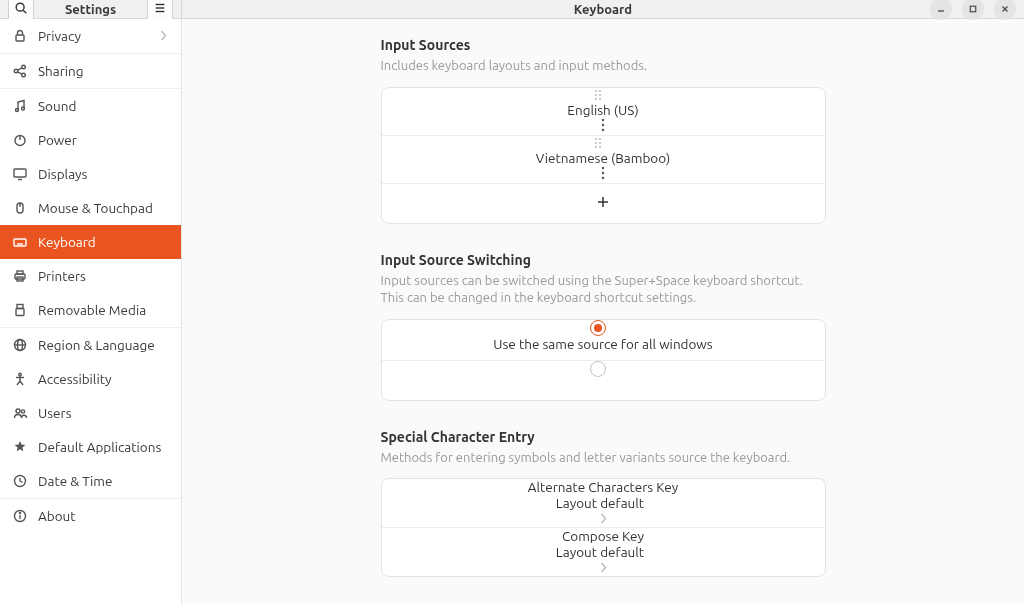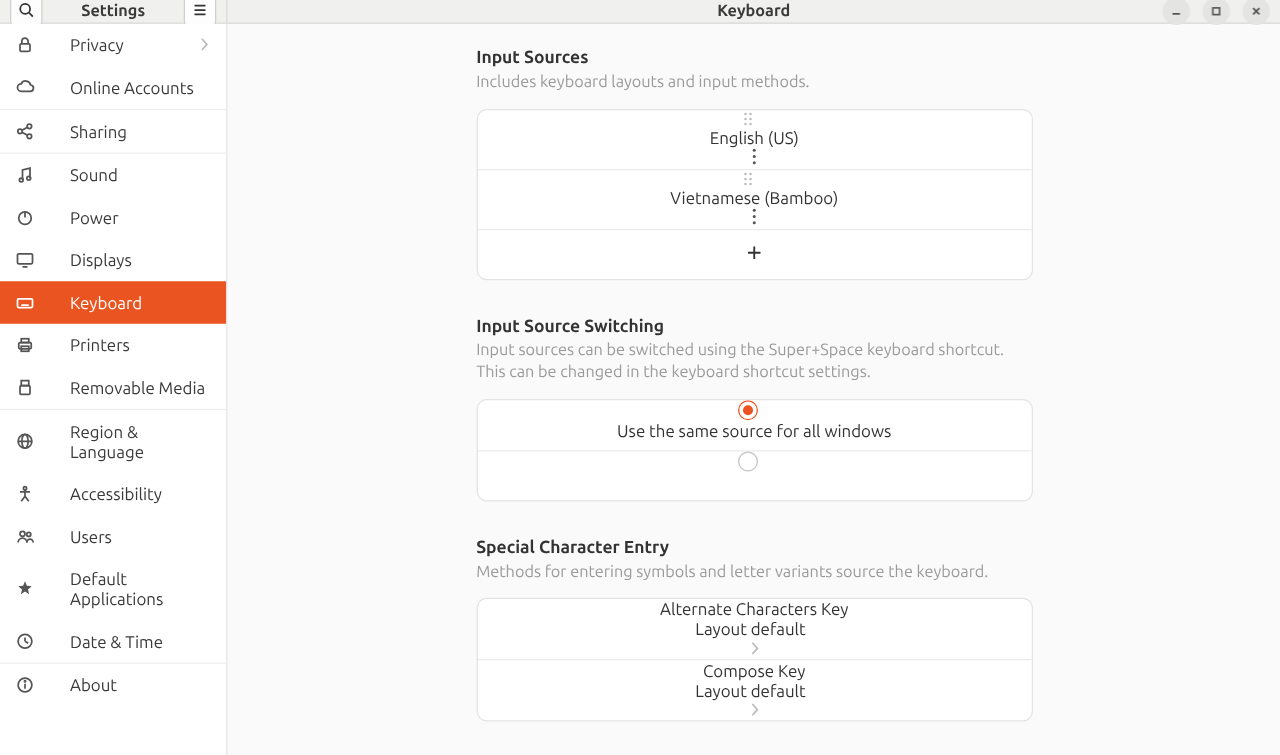--- a/index.html
+++ b/index.html
@@ -89,26 +89,26 @@
     }
     .sidebar {
       width: 182px;
       background: #fff;
       border-right: 1px solid #e3e3e2;
       overflow-y: auto;
     }
     .sidebar-group { border-bottom: 1px solid #eee; }
     .sidebar-item {
       display: flex;
-      align-items: center;
+      align-items: flex-end;
       padding: 9px 14px 9px 12px;
       cursor: pointer;
       color: #3a3a3a;
       font-size: 13.5px;
-      gap: 28px;
+      gap: 10px;
     }
     .sidebar-item .icon {
       width: 16px;
       height: 16px;
       display: flex;
       align-items: center;
       justify-content: center;
       color: #555;
     }
     .sidebar-item .icon svg { width: 16px; height: 16px; }
@@ -270,28 +270,20 @@
                 <path d="M5.5 7V5a2.5 2.5 0 015 0v2"></path>
               </svg>
           </span>
           <span>Privacy</span>
           <span class="chevron">
             <svg viewBox="0 0 7 11" width="7" height="11" fill="none" stroke="currentColor" stroke-width="1.4">
                 <polyline points="1.5,1 5.5,5.5 1.5,10"></polyline>
               </svg>
           </span>
         </div>
-        <div class="sidebar-item">
-          <span class="icon">
-            <svg viewBox="0 0 16 16" fill="none" stroke="currentColor" stroke-width="1.4">
-                <path d="M5 11a3 3 0 010-6 4 4 0 017.5 1A2.5 2.5 0 0112 11H5z"></path>
-              </svg>
-          </span>
-          <span>Online Accounts</span>
-        </div>
       </div>
       <div class="sidebar-group">
         <div class="sidebar-item">
           <span class="icon">
             <svg viewBox="0 0 16 16" fill="none" stroke="currentColor" stroke-width="1.4">
                 <circle cx="4" cy="8" r="1.8"></circle>
                 <circle cx="11.5" cy="4" r="1.8"></circle>
                 <circle cx="11.5" cy="12" r="1.8"></circle>
                 <line x1="5.5" y1="7.2" x2="10" y2="4.8"></line>
                 <line x1="5.5" y1="8.8" x2="10" y2="11.2"></line>
@@ -321,20 +313,29 @@
           <span>Power</span>
         </div>
         <div class="sidebar-item">
           <span class="icon">
             <svg viewBox="0 0 16 16" fill="none" stroke="currentColor" stroke-width="1.4">
                 <rect x="2" y="3" width="12" height="8" rx="1"></rect>
                 <line x1="6" y1="13.5" x2="10" y2="13.5"></line>
               </svg>
           </span>
           <span>Displays</span>
+        </div>
+        <div class="sidebar-item">
+          <span class="icon">
+            <svg viewBox="0 0 16 16" fill="none" stroke="currentColor" stroke-width="1.4">
+                <rect x="5" y="3" width="6" height="10" rx="3"></rect>
+                <line x1="8" y1="3" x2="8" y2="7"></line>
+              </svg>
+          </span>
+          <span>Mouse &amp; Touchpad</span>
         </div>
         <div class="sidebar-item active">
           <span class="icon">
             <svg viewBox="0 0 16 16" fill="none" stroke="currentColor" stroke-width="1.4">
                 <rect x="2" y="5" width="12" height="7" rx="1"></rect>
                 <line x1="5" y1="10" x2="11" y2="10"></line>
               </svg>
           </span>
           <span>Keyboard</span>
         </div>

